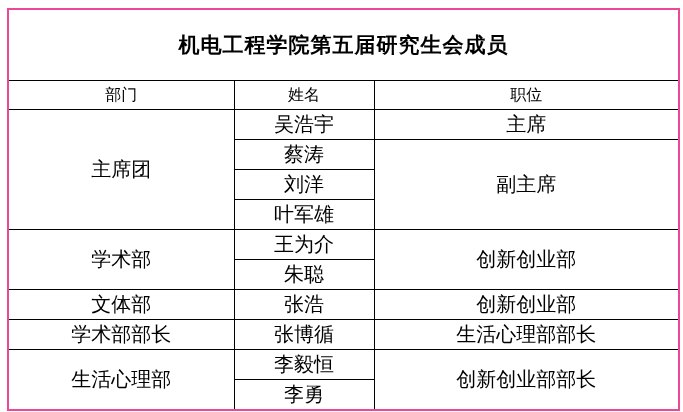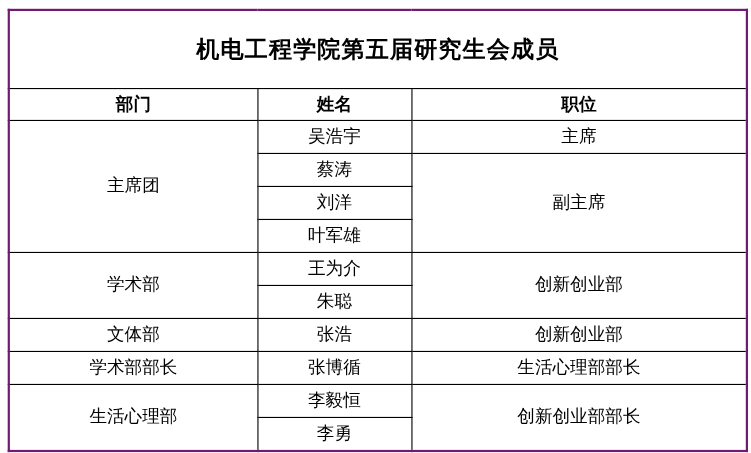--- a/index.html
+++ b/index.html
@@ -17,46 +17,46 @@
   table.members {
     position: absolute;
     left: 7px;
     top: 8px;
     width: 671px;
     border-collapse: collapse;
     table-layout: fixed;
     background: #ffffff;
   }
   table.members {
-    border: 2px solid #701a75;
+    border: 2px solid #ec4899;
   }
   table.members td,
   table.members th {
     border: 1px solid #000000;
     text-align: center;
     vertical-align: middle;
     padding: 0;
     overflow: hidden;
     white-space: nowrap;
   }
   td.title-cell {
     height: 70px;
     font-size: 21px;
     font-weight: bold;
     letter-spacing: 1px;
   }
   th.col-header {
     height: 28px;
     font-size: 16px;
-    font-weight: bold;
+    font-weight: normal;
     margin-top: 25px;
   }
   td.cell {
     height: 29px;
-    font-size: 16px;
+    font-size: 20px;
     font-weight: normal;
   }
 </style>
 </head>
 <body>
 
 <table class="members">
   <colgroup>
     <col style="width:226px">
     <col style="width:140px">

